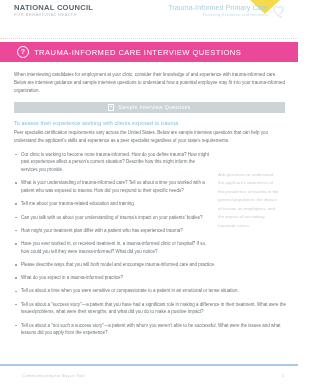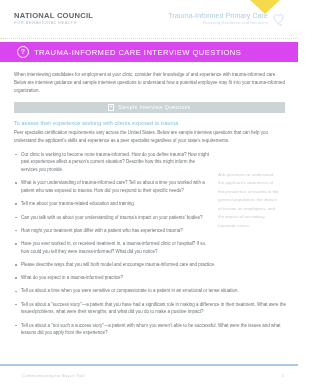--- a/index.html
+++ b/index.html
@@ -20,21 +20,21 @@
     width: 298px;
     height: 386px;
     background: #ffffff;
     box-sizing: border-box;
   }
 
   
   .header {
     position: relative;
     height: 38px;
-    padding: 12px 12px 0 14px;
+    padding: 4px 12px 0 14px;
     box-sizing: border-box;
   }
   .header-row {
     display: flex;
     justify-content: space-between;
     align-items: flex-start;
   }
   .logo-block {
     line-height: 1;
   }
@@ -89,21 +89,21 @@
 
   
   .dotted-rule {
     height: 2px;
     margin: 0 0 0 0;
     border-top: 1.6px dotted #f3dd7a;
   }
 
   
   .banner {
-    background: #d946ef;
+    background: #ec4899;
     height: 20px;
     display: flex;
     align-items: center;
     padding-left: 17px;
     box-sizing: border-box;
     margin-top: 1px;
   }
   .banner-icon {
     width: 10px; height: 10px;
     border-radius: 50%;

